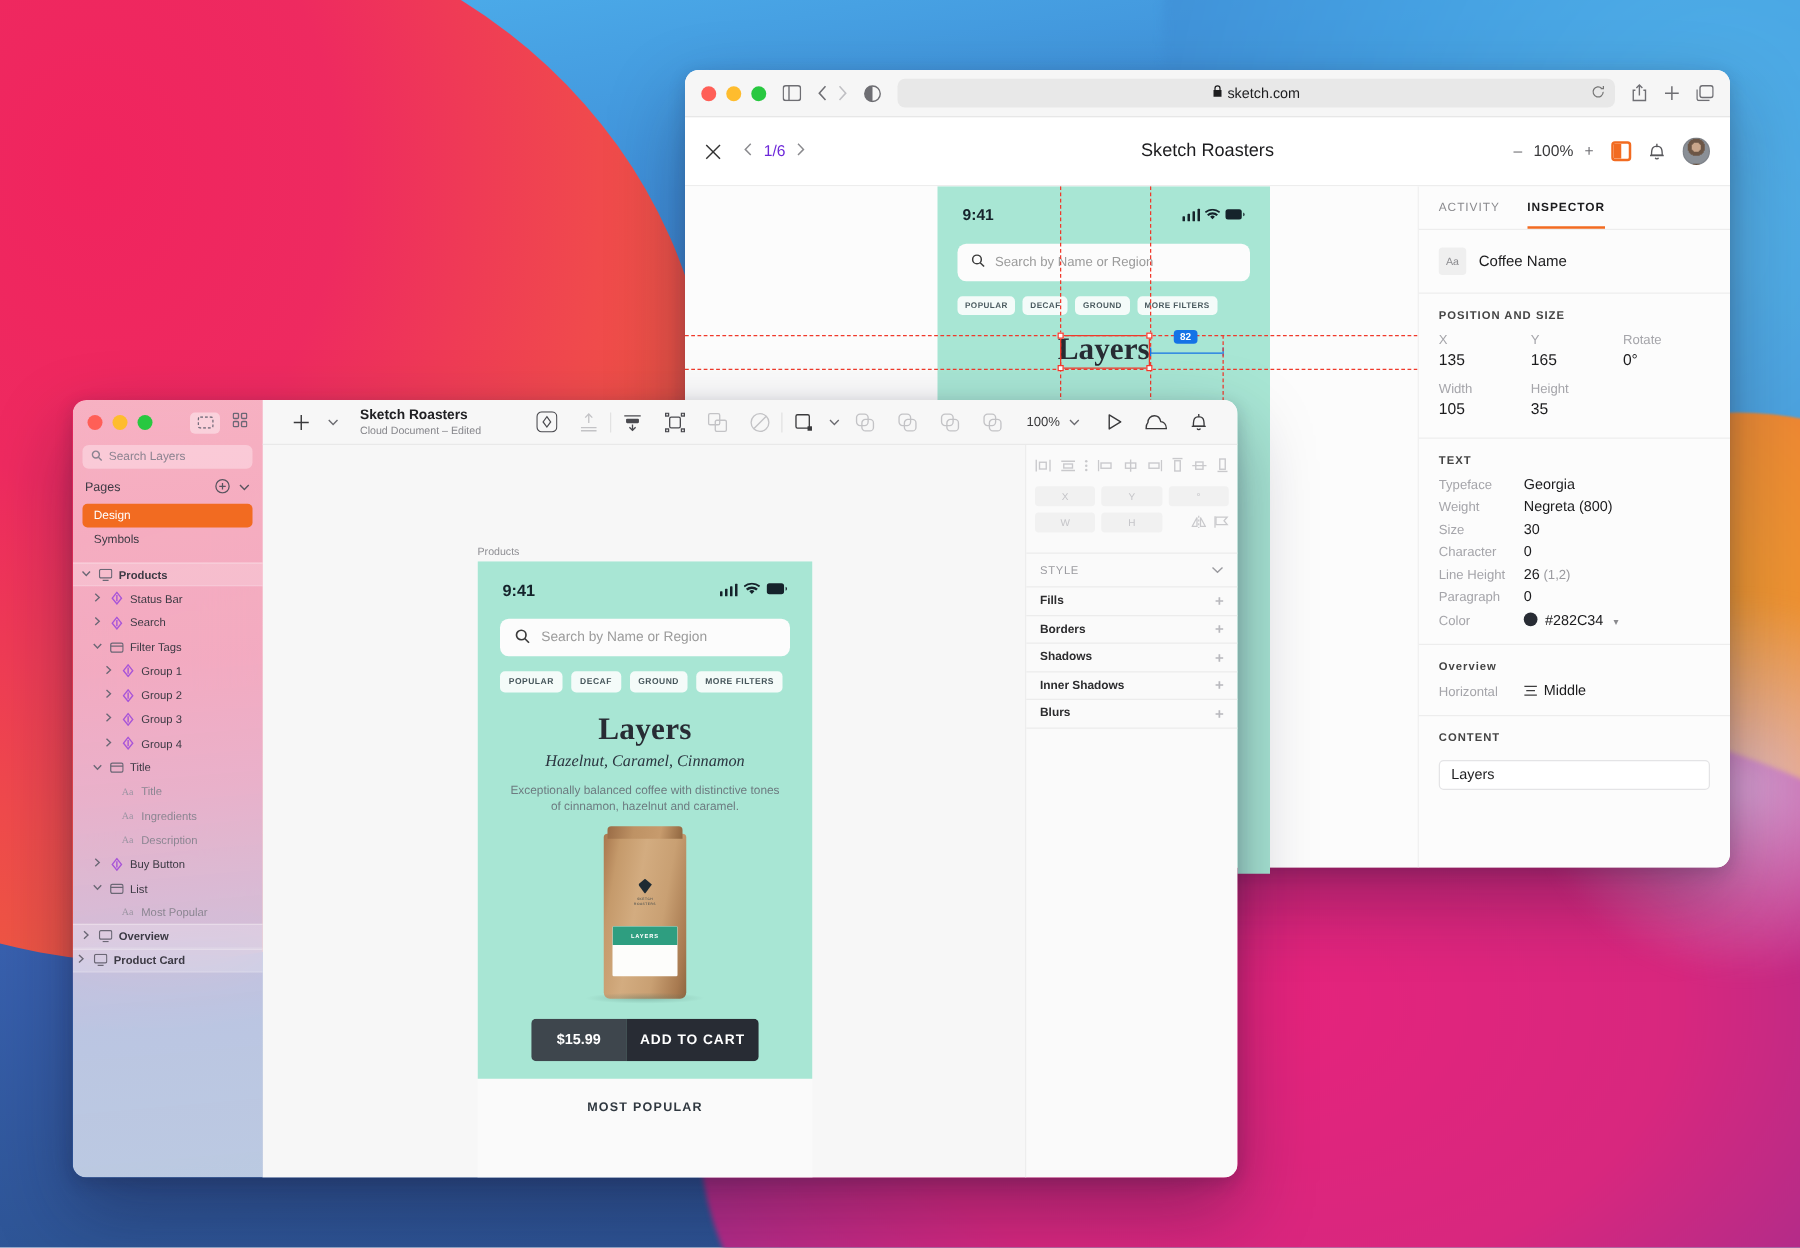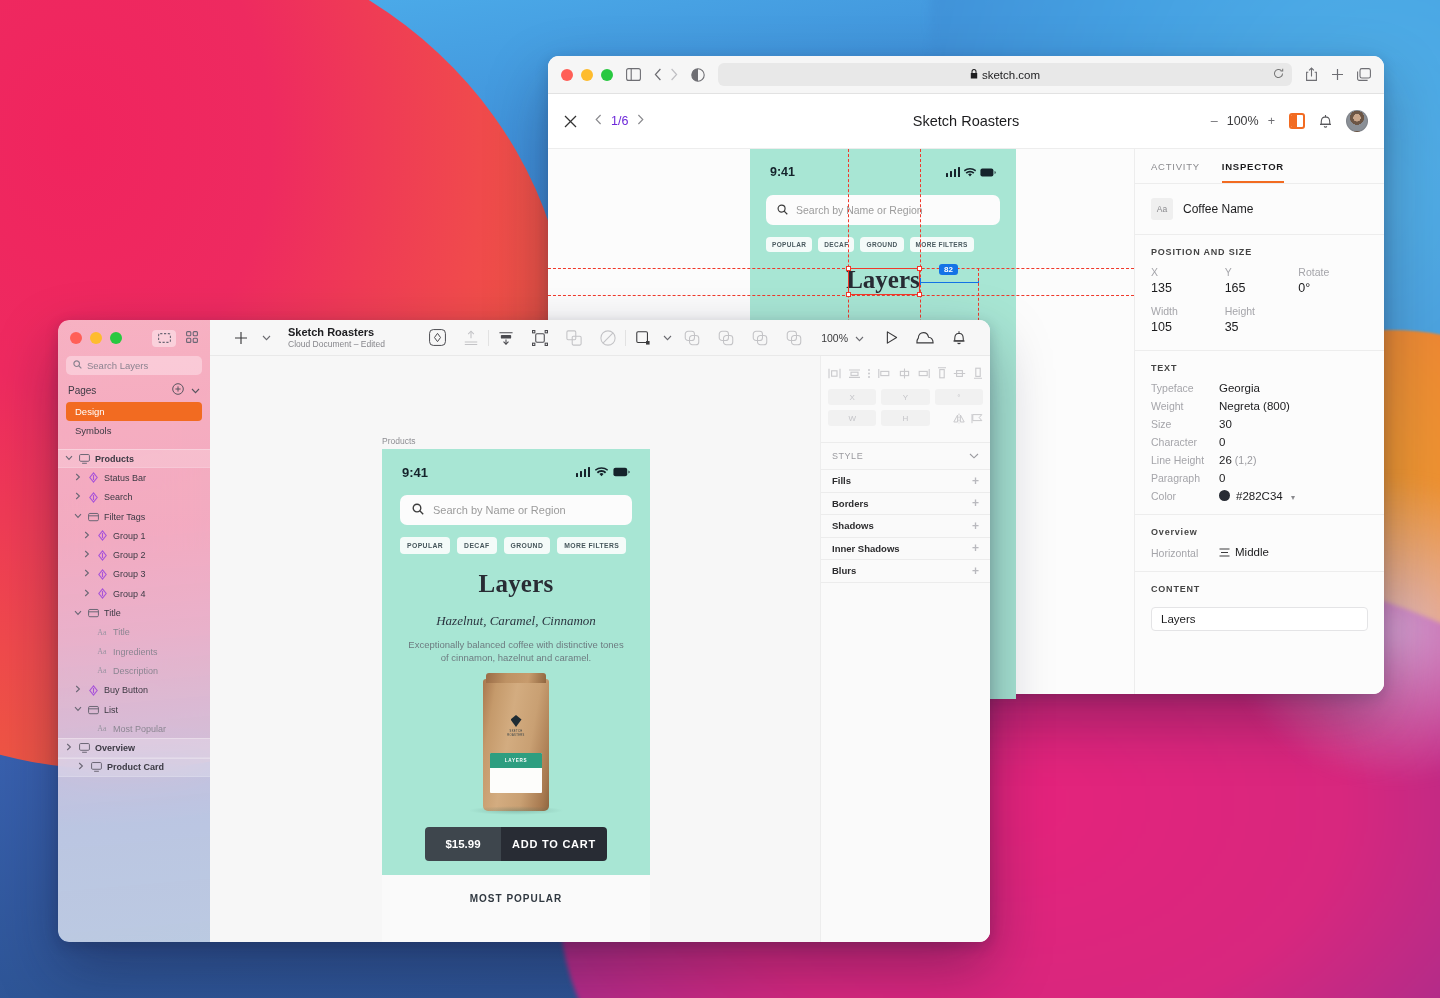--- a/index.html
+++ b/index.html
@@ -275,21 +275,21 @@
   #sk-tags { display: flex; gap: 7px; padding: 12px 18px 0 18px; }
   #sk-tags .tag {
     background: #F4FBF9; border-radius: 4px; padding: 5px 7px;
     font-size: 6.8px; letter-spacing: .06em; font-weight: 700; color: #46565B;
   }
   #sk-h1 {
     margin-top: 16px; text-align: center; font-family: "Liberation Serif", serif;
     font-weight: 700; font-size: 25px; color: #282C34; letter-spacing: .2px;
   }
   #sk-h2 {
-    margin-top: 15px; text-align: center; font-family: "Liberation Serif", serif;
+    margin-top: 3px; text-align: center; font-family: "Liberation Serif", serif;
     font-style: italic; font-size: 13px; color: #2B3540;
   }
   #sk-desc {
     margin: 9px 22px 0 22px; text-align: center; font-size: 9.5px; line-height: 1.42; color: #6D7B80;
   }
   #sk-product { margin-top: 14px; display: flex; justify-content: center; position: relative; }
   #bag {
     width: 66px; height: 132px; position: relative;
     background: linear-gradient(100deg, #A8774D 0%, #C59A6B 16%, #D3AC80 40%, #C9A073 66%, #A87A50 90%, #8E6640 100%);
     border-radius: 3px 3px 5px 5px;
@@ -842,21 +842,21 @@
               <polyline points="1.2,1 4.4,4 1.2,7"></polyline>
             </svg></span>
           <span class="ico">
             <svg width="11" height="10" viewBox="0 0 12 11" fill="none" stroke="#6B6775" stroke-width="1.1">
               <rect x="0.6" y="0.6" width="10.8" height="7.4" rx="1.2"></rect>
               <line x1="3.4" y1="10.2" x2="8.6" y2="10.2"></line>
             </svg>
           </span>
           <span class="lbl" style="font-weight: 700;">Overview</span>
         </div>
-        <div class="layer-row artboard" style="padding-left: 18px;">
+        <div class="layer-row artboard" style="padding-left: 2px;">
           <span class="caret"><svg width="6" height="8" viewBox="0 0 6 8" fill="none" stroke="#6B6775" stroke-width="1.1">
               <polyline points="1.2,1 4.4,4 1.2,7"></polyline>
             </svg></span>
           <span class="ico">
             <svg width="11" height="10" viewBox="0 0 12 11" fill="none" stroke="#6B6775" stroke-width="1.1">
               <rect x="0.6" y="0.6" width="10.8" height="7.4" rx="1.2"></rect>
               <line x1="3.4" y1="10.2" x2="8.6" y2="10.2"></line>
             </svg>
           </span>
           <span class="lbl" style="font-weight: 700;">Product Card</span>

